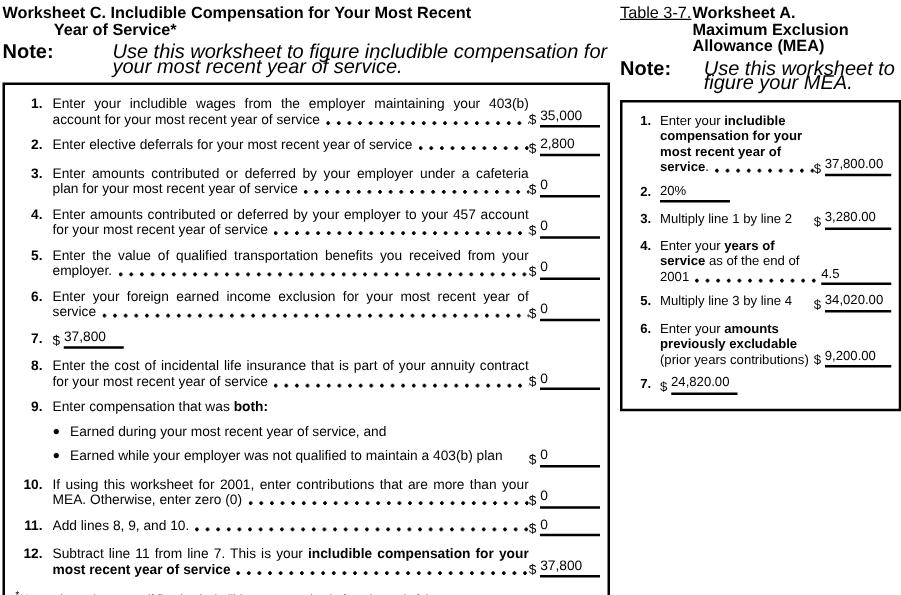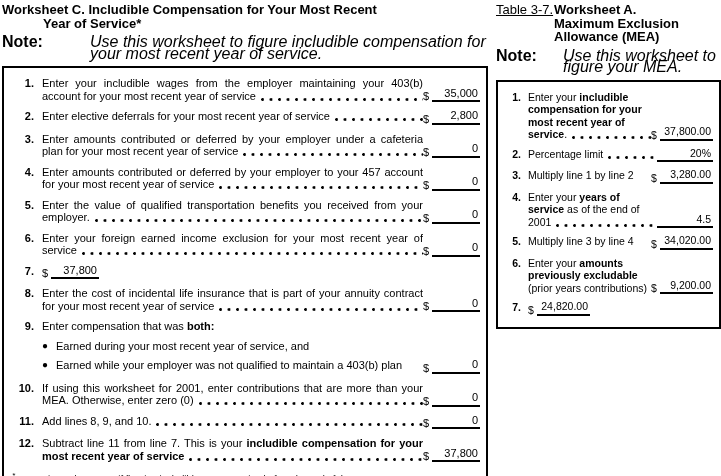--- a/index.html
+++ b/index.html
@@ -56,21 +56,21 @@
   
   .amt { flex:none; display:flex; align-items:flex-end; align-self:flex-end; }
   .leftbox  .amt { width:57px; }
   .rightbox .amt { width:62px; }
   .rightbox .amt.nodollar { width:56px; }
   .dollar { flex:none; padding-right:3px; line-height:12px; }
   .leftbox  .dollar { font-size:11px; }
   .rightbox .dollar { font-size:10.5px; }
   .uline {
     flex:1; border-bottom:2px solid #000;
-    text-align:right; padding:0 2px 1px 0; line-height:11.5px;
+    padding:0 2px 1px 0; line-height:11.5px;
   }
   .leftbox  .uline { font-size:11px; }
   .rightbox .uline { font-size:10.5px; }
 
   
   .brow { padding-left:30px; }
   .leftbox .brow { margin-top:-1px; margin-bottom:8px; }
   .bullet { flex:none; width:14px; font-size:10px; line-height:12.5px; align-self:flex-start; }
 
   
@@ -221,21 +221,20 @@
           <div class="wrow">
             <div class="num">1.</div>
             <div class="rtext dots"><span>Enter your </span><span class="b">includible compensation for your most recent year of service</span><span>.</span></div>
             <div class="amt">
               <span class="dollar">$</span>
               <span class="uline">37,800.00</span>
             </div>
           </div>
           <div class="wrow">
             <div class="num">2.</div>
-            <div class="rtext dots"><span>Percentage limit</span></div>
             <div class="amt nodollar">
               <span class="uline">20%</span>
             </div>
           </div>
           <div class="wrow">
             <div class="num">3.</div>
             <div class="rtext"><span>Multiply line 1 by line 2</span></div>
             <div class="amt">
               <span class="dollar">$</span>
               <span class="uline">3,280.00</span>

